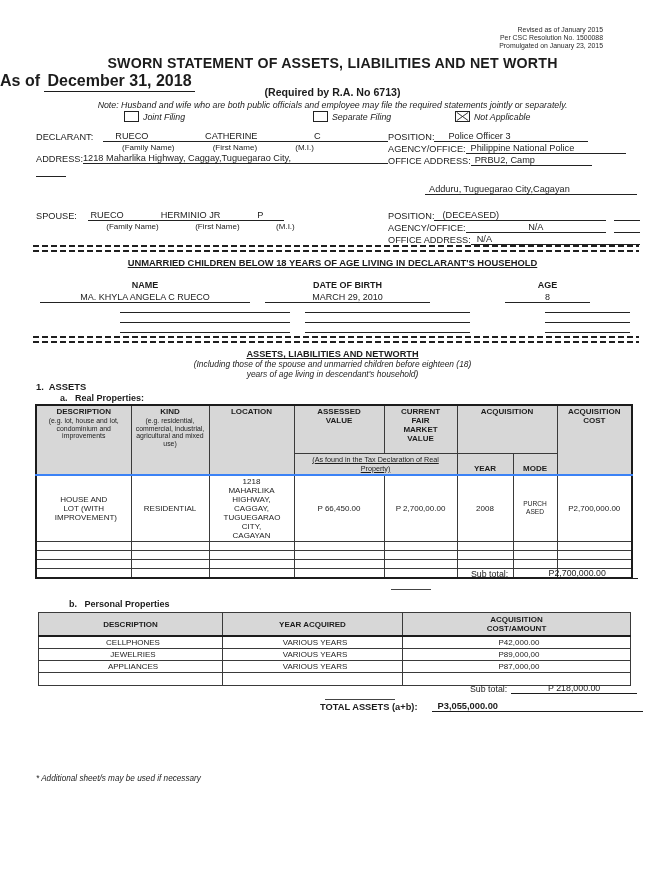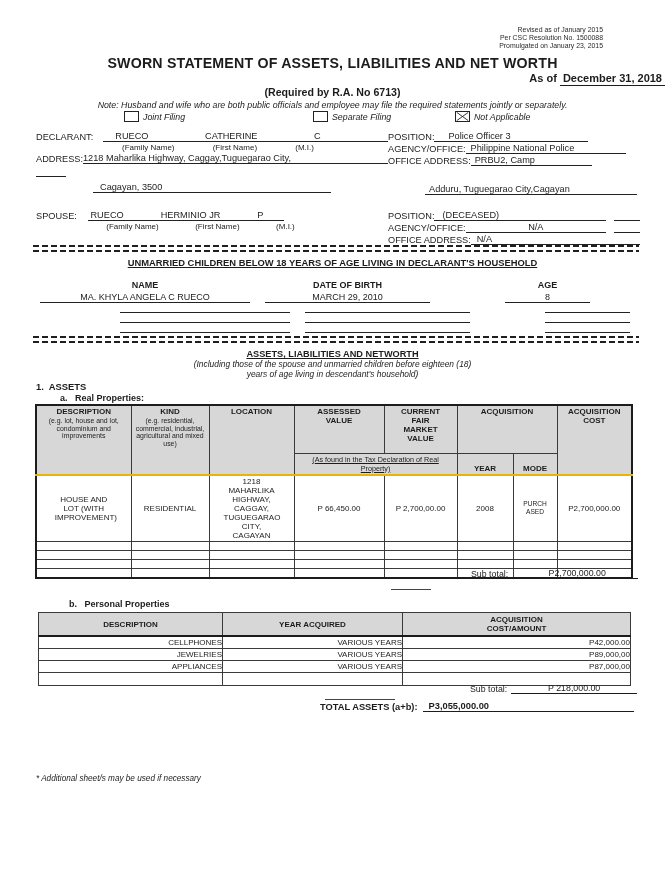--- a/index.html
+++ b/index.html
@@ -4,21 +4,21 @@
 <style>
   html,body{margin:0;padding:0;background:#888;}
   .page{position:relative;width:665px;height:887px;background:#ffffff;margin:0 auto;
         font-family:"Liberation Sans",sans-serif;color:#1c1c1c;overflow:hidden;}
   .abs{position:absolute;}
   .ctr{text-align:center;}
   .undl{border-bottom:1.2px solid #1c1c1c;}
   
   .revision{top:26px;right:62px;font-size:6.9px;line-height:8px;text-align:right;color:#2a2a2a;}
   .title{top:55px;left:0;right:0;font-size:14.2px;font-weight:bold;text-align:center;letter-spacing:.2px;}
-  .asof{top:72px;left:0;right:0;font-size:11px;font-weight:bold;text-align:right;}
+  .asof{top:72px;left:0;right:0;font-size:16px;font-weight:bold;text-align:left;}
   .asof .undl{display:inline-block;padding:0 3px 1px 3px;}
   .reqby{top:86px;left:0;right:0;font-size:10.6px;font-weight:bold;text-align:center;}
   .note{top:100px;left:0;right:0;font-size:8.8px;font-style:italic;text-align:center;}
   .filing{top:111px;left:0;right:0;height:15px;}
   .fopt{position:absolute;display:flex;align-items:center;gap:4px;font-size:8.8px;font-style:italic;}
   .cb{display:inline-block;width:15px;height:11px;border:1.2px solid #222;box-sizing:border-box;background:#fff;}
   .cb svg{display:block;width:100%;height:100%;}
   
   .block{left:36px;right:25px;display:flex;font-size:9.2px;}
   .col-l{width:352px;flex:none;}
@@ -58,36 +58,36 @@
   .sec{font-size:9.4px;font-weight:bold;}
   
   table{border-collapse:collapse;table-layout:fixed;}
   .real{width:596px;border:2px solid #1c1c1c;}
   .real th,.real td{border:1px solid #3a3a3a;padding:1px 2px;overflow:hidden;}
   .real thead th{background:#d7d7d7;font-size:8px;font-weight:bold;vertical-align:top;text-align:center;line-height:9px;}
   .real thead .t2{vertical-align:bottom;}
   .hnote{display:block;font-weight:normal;font-size:6.9px;line-height:7.6px;margin-top:1px;}
   .taxnote{font-weight:normal !important;font-size:7.2px !important;line-height:8px;vertical-align:middle !important;text-decoration:underline;}
   .real tbody td{font-size:8px;text-align:center;vertical-align:middle;line-height:9px;}
-  .real tbody tr:first-child td{border-top:2px solid #eab308;}
+  .real tbody tr:first-child td{border-top:2px solid #3b82f6;}
   .real tr.empty td{padding:0;height:8px;}
   .w58{display:inline-block;width:58px;}
   .w56{display:inline-block;width:56px;}
   .w55{display:inline-block;width:55px;}
   .w50{display:inline-block;width:50px;}
   .mode-txt{display:inline-block;width:26px;font-size:6.6px;line-height:7.2px;word-break:break-all;}
   
   .strow{font-size:8.8px;display:flex;align-items:flex-end;}
   .stval{border-bottom:1.2px solid #1c1c1c;text-align:center;}
   .thinline{border-top:1px solid #444;height:1px;}
   
   .pers{width:592px;border:1.5px solid #1c1c1c;}
   .pers th,.pers td{border:1px solid #3a3a3a;overflow:hidden;}
   .pers thead th{background:#d7d7d7;font-size:8px;font-weight:bold;text-align:center;vertical-align:middle;line-height:9px;height:20px;border-bottom:2px solid #1c1c1c;}
-  .pers tbody td{font-size:8px;text-align:right;padding:0 0 0 5px;height:11px;vertical-align:middle;}
+  .pers tbody td{font-size:8px;text-align:center;padding:0 0 0 5px;height:11px;vertical-align:middle;}
   .pers tr.empty td{height:12px;}
   .w75{display:inline-block;width:75px;}
   .total-label{font-size:9.3px;font-weight:bold;}
   .total-val{font-size:9.3px;font-weight:bold;border-bottom:1.2px solid #1c1c1c;text-align:left;padding-left:6px;}
   
   .foot-note{font-size:8.2px;font-style:italic;}
   .page-num{font-size:8.4px;font-style:italic;font-weight:bold;text-align:center;left:0;right:0;}
 </style>
 </head>
 <body>
@@ -143,23 +143,20 @@
           <span>(Family Name)</span>
           <span>(First Name)</span>
           <span>(M.I.)</span>
         </span>
       </div>
       <div class="frow" style="margin-top:0">
         <span class="lab">ADDRESS:</span>
         <span class="uline fx">1218 Maharlika Highway, Caggay,Tuguegarao City,</span>
       </div>
       <div class="blankline" style="width:30px;margin-top:11px"></div>
-      <div class="frow" style="margin-top:4px">
-        <span class="uline" style="margin-left:57px;width:238px;padding-left:7px">Cagayan, 3500</span>
-      </div>
     </div>
     <div class="col-r">
       <div class="frow">
         <span class="lab">POSITION:</span>
         <span class="uline fx" style="margin-right:52px;padding-left:14px">Police Officer 3</span>
       </div>
       <div class="frow">
         <span class="lab">AGENCY/OFFICE:</span>
         <span class="uline fx" style="margin-right:14px;padding-left:5px">Philippine National Police</span>
       </div>
@@ -394,18 +391,18 @@
   </table>
 
   <div class="abs strow" style="top:683px;left:470px">
     <span>Sub total:</span>
     <span class="stval" style="width:126px;margin-left:4px">P 218,000.00</span>
   </div>
 
   <div class="abs thinline" style="top:699px;left:325px;width:70px"></div>
   <div class="abs strow" style="top:701px;left:320px">
     <span class="total-label">TOTAL ASSETS (a+b):</span>
-    <span class="total-val" style="width:205px;margin-left:5px">P3,055,000.00</span>
+    <span class="total-val" style="width:205px;margin-left:14px">P3,055,000.00</span>
   </div>
 
   <div class="abs foot-note" style="top:774px;left:36px">* Additional sheet/s may be used if necessary</div>
 
 </div>
 
 </body></html>

